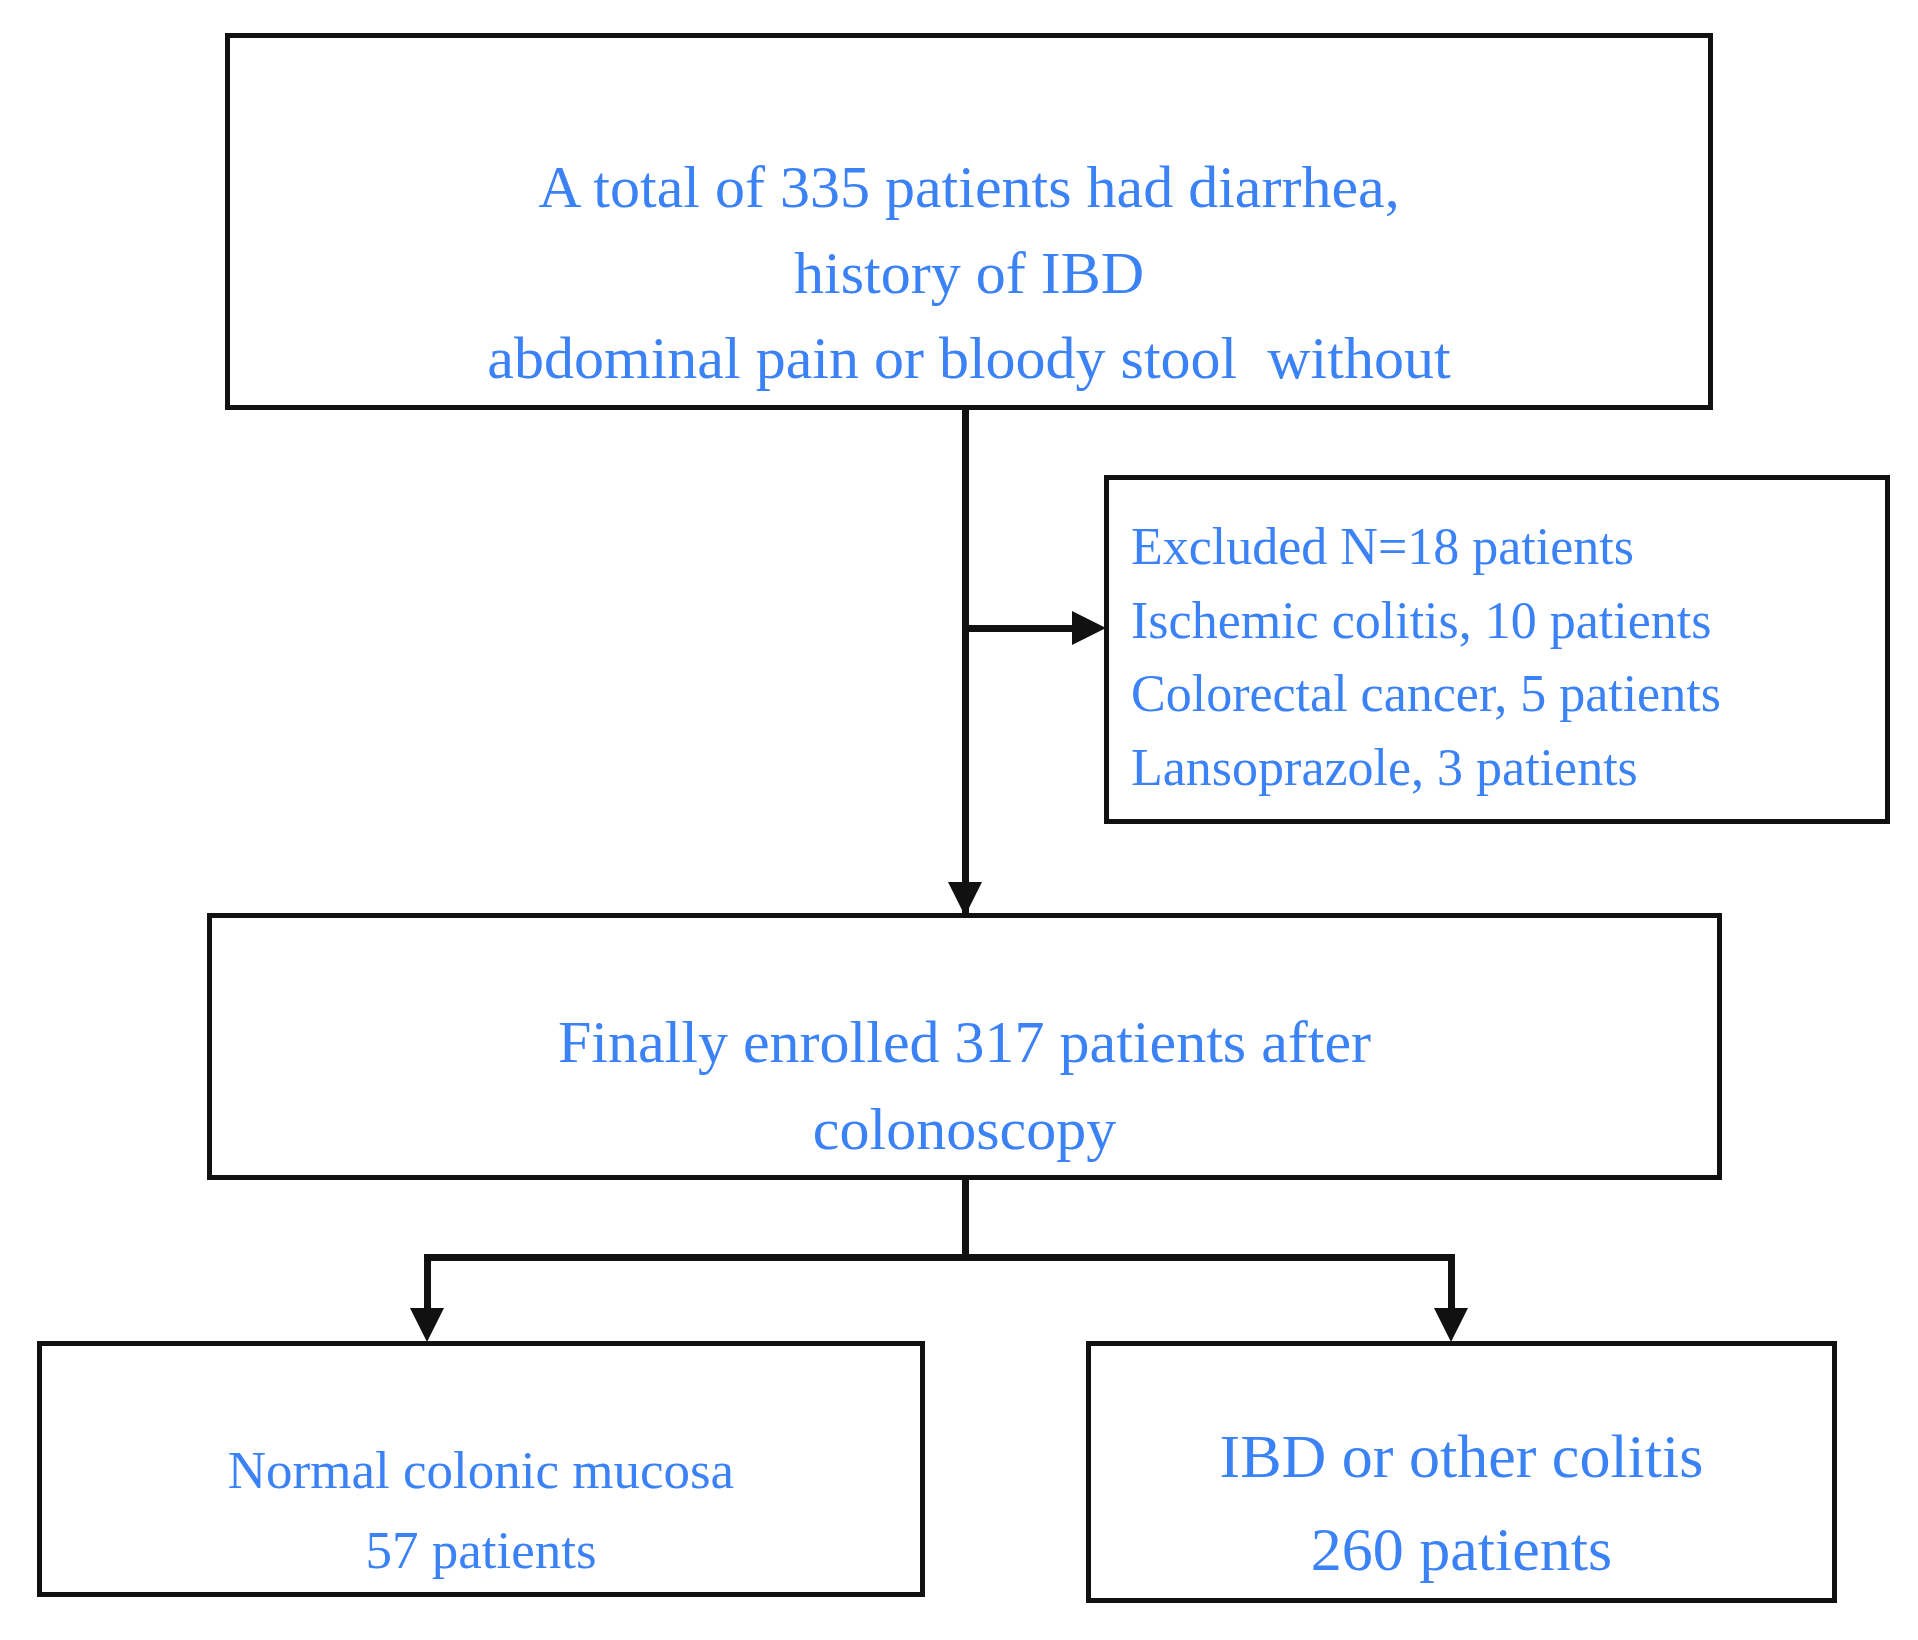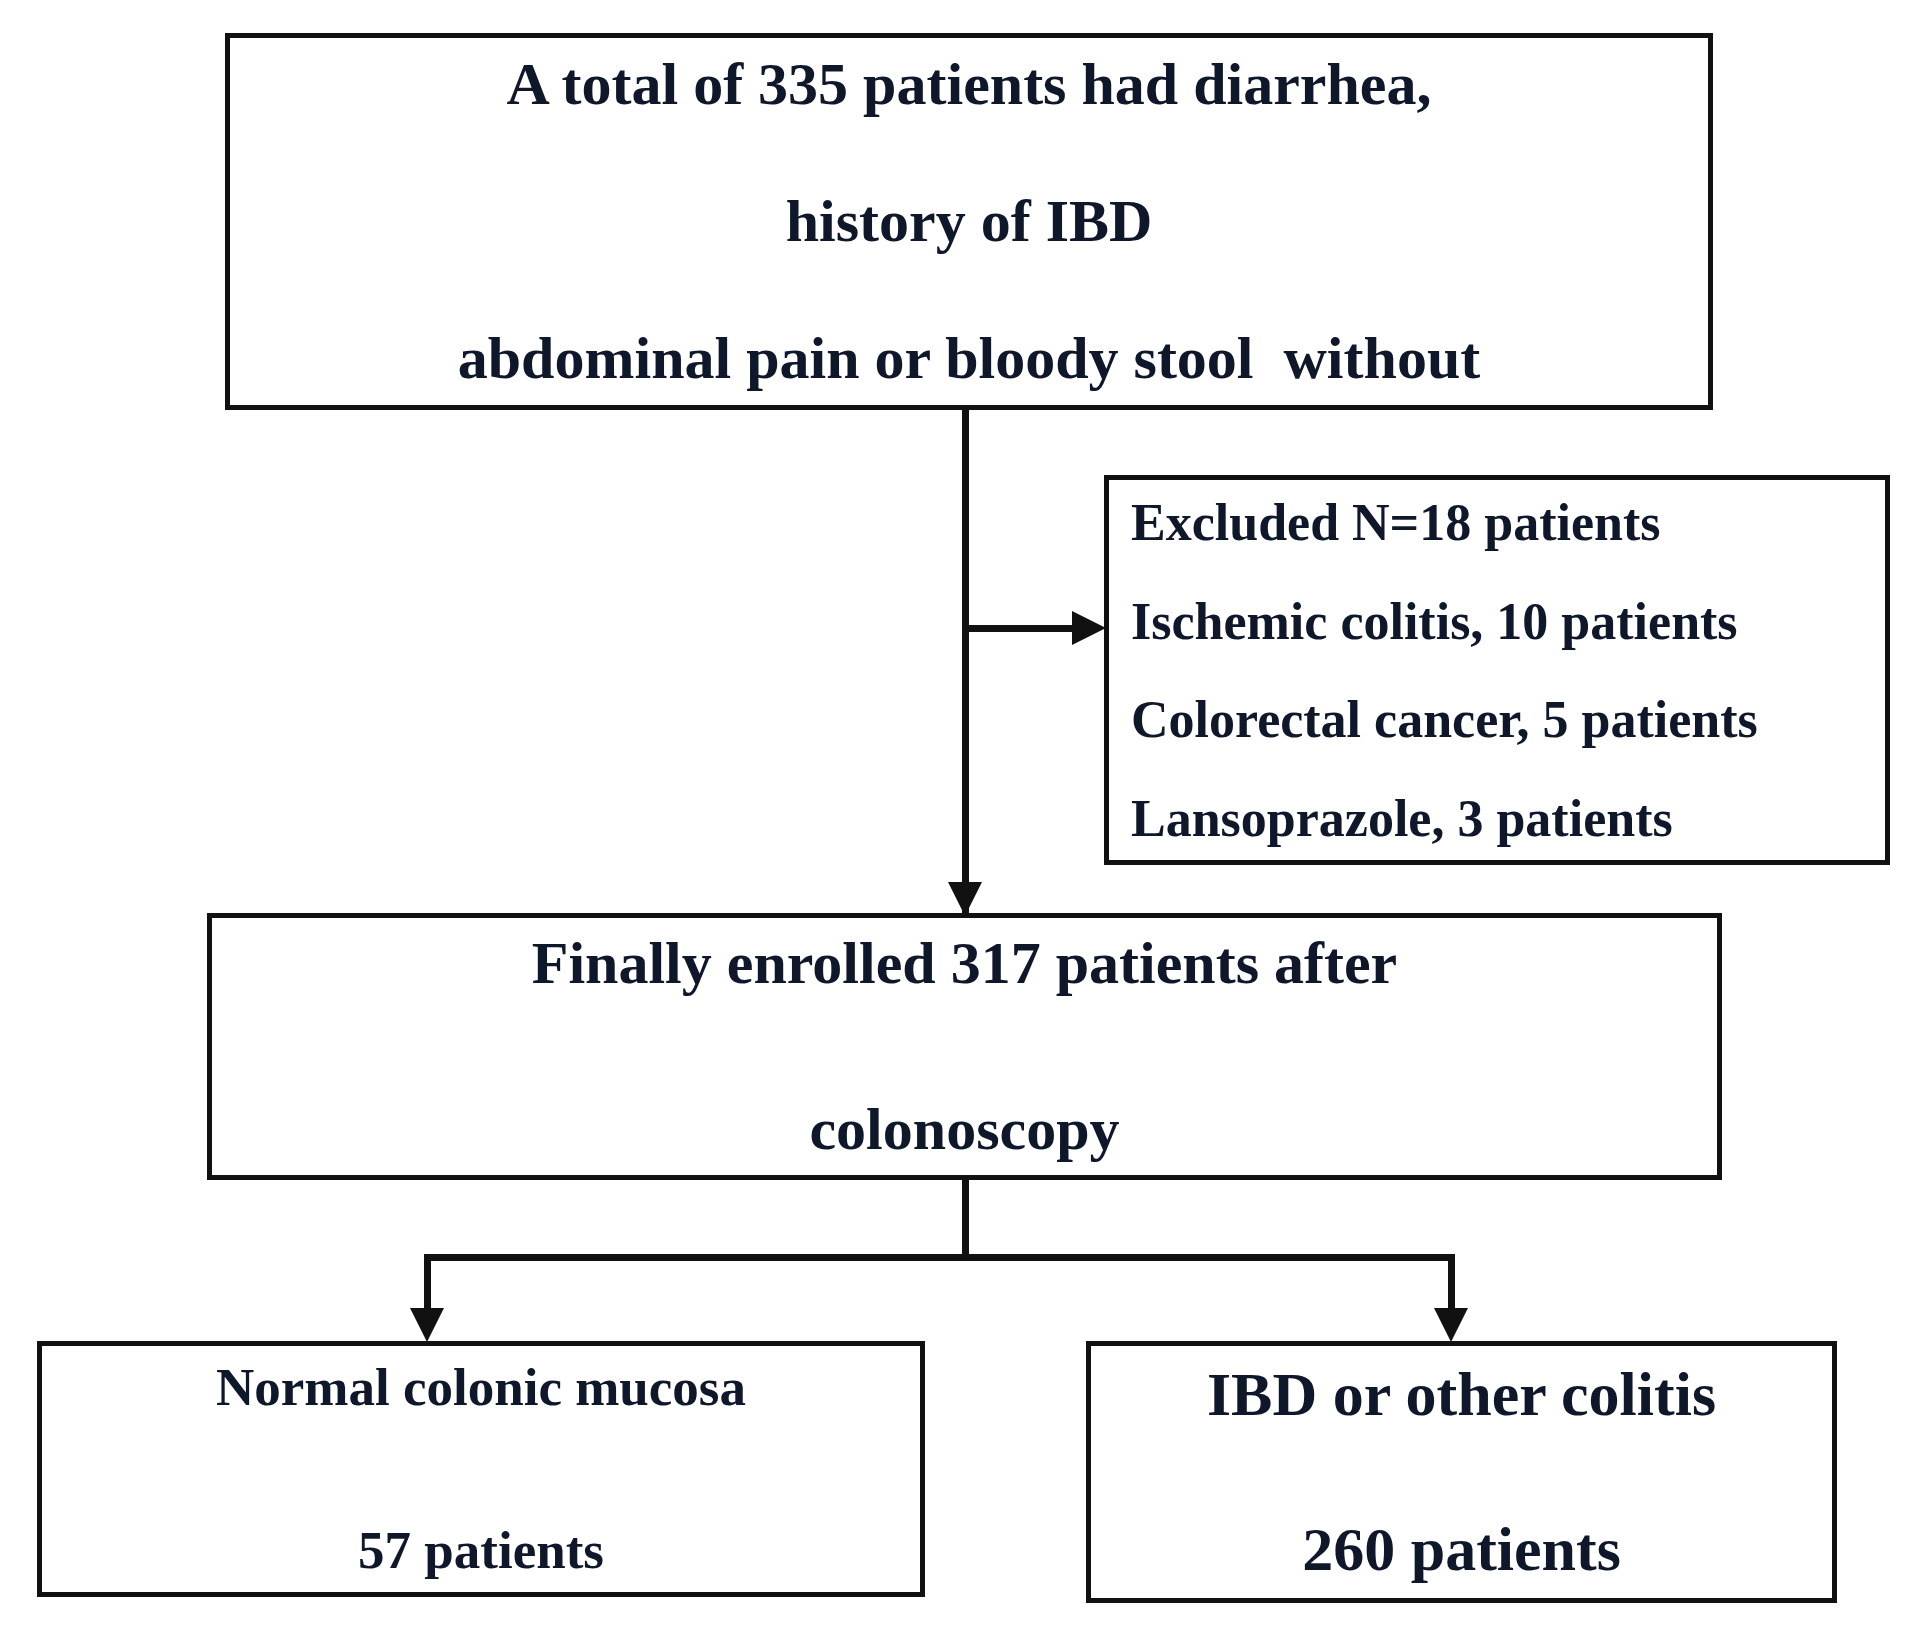--- a/index.html
+++ b/index.html
@@ -16,23 +16,23 @@
     overflow: hidden;
     font-family: "Liberation Serif", "DejaVu Serif", serif;
   }
   .node {
     position: absolute;
     box-sizing: border-box;
     border: 5px solid #111111;
     background: #ffffff;
     display: flex;
     flex-direction: column;
-    justify-content: space-between;
-    color: #0f172a;
-    font-weight: bold;
+    justify-content: flex-end;
+    color: #3b82f6;
+    font-weight: normal;
     -webkit-font-smoothing: none;
   }
   .node .line {
     display: block;
     white-space: pre;
   }
   
   #node-total {
     left: 225px;
     top: 33px;
@@ -41,26 +41,26 @@
     align-items: center;
     font-size: 60px;
     line-height: 1.42;
     text-align: center;
     padding: 4px 18px;
   }
   #node-excluded {
     left: 1104px;
     top: 475px;
     width: 786px;
-    height: 390px;
+    height: 349px;
     align-items: flex-start;
     font-size: 52px;
     line-height: 1.42;
     text-align: left;
-    padding: 6px 8px 4px 22px;
+    padding: 6px 8px 14px 22px;
   }
   #node-enrolled {
     left: 207px;
     top: 913px;
     width: 1515px;
     height: 267px;
     align-items: center;
     font-size: 60px;
     line-height: 1.45;
     text-align: center;

